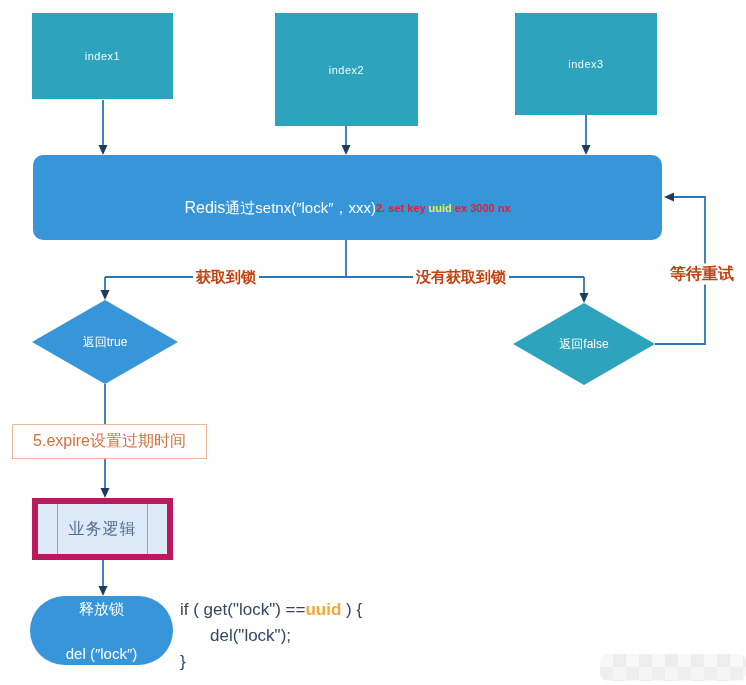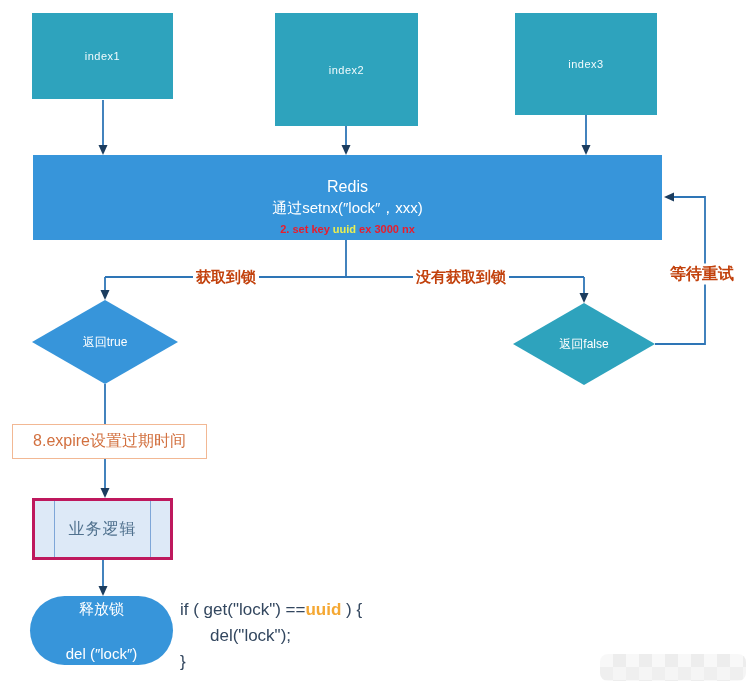--- a/index.html
+++ b/index.html
@@ -1,28 +1,28 @@
 <!DOCTYPE html>
 <html><head>
 <meta charset="utf-8">
 <style>
   html,body{margin:0;padding:0;background:#ffffff;}
   body{font-family:"Liberation Sans","DejaVu Sans",sans-serif;}
   .canvas{position:relative;width:746px;height:685px;background:#ffffff;overflow:hidden;}
   .canvas svg.wires{position:absolute;left:0;top:0;z-index:1;}
   .node{position:absolute;z-index:2;display:flex;align-items:center;justify-content:center;text-align:center;box-sizing:border-box;}
   .teal-box{background:#2ea3bd;color:#f2fbfd;font-size:11px;letter-spacing:.5px;}
-  .redis-box{background:#3795da;color:#ffffff;flex-direction:column;line-height:21px;font-size:15px;padding-top:20px;}
+  .redis-box{background:#3795da;color:#ffffff;line-height:21px;font-size:15px;padding-top:20px;border-radius:10px;}
   .redis-cmd{font-weight:bold;font-size:11px;color:#ea1c2c;margin-top:1px;}
   .redis-cmd .hl{color:#e9ef52;}
   .diamond-label{position:absolute;z-index:3;transform:translate(-50%,-50%);color:#ffffff;font-size:12px;white-space:nowrap;}
   .edge-label{position:absolute;z-index:3;transform:translate(-50%,-50%);background:#ffffff;color:#c2410c;font-size:15px;font-weight:700;padding:0 3px;white-space:nowrap;}
   .retry-label{font-size:16px;text-align:center;}
   .expire-box{background:#ffffff;border:1px solid #f2b894;color:#d2703f;font-size:16px;}
-  .business-box{background:#dde9f7;border:3px solid #be185d;color:#50718e;font-size:16px;letter-spacing:1px;}
+  .business-box{background:#dde9f7;border:6px solid #be185d;color:#50718e;font-size:16px;letter-spacing:1px;}
   .business-bars{position:absolute;left:19px;right:19px;top:0;bottom:0;border-left:1px solid #7ea6d8;border-right:1px solid #7ea6d8;}
   .stadium{background:#3795da;border-radius:35px;color:#ffffff;flex-direction:column;font-size:15px;line-height:21px;}
   .code{position:absolute;z-index:2;color:#33475f;font-size:17px;line-height:26px;white-space:pre;}
   .code .hl{color:#f5a833;font-weight:bold;}
   .code .indent{padding-left:30px;display:block;}
   .watermark{position:absolute;z-index:2;left:600px;top:654px;width:146px;height:27px;border-radius:8px;
     background:conic-gradient(#ededed 90deg,#f5f5f5 0 180deg,#efefef 0 270deg,#f8f8f8 0);
     background-size:26px 26px;}
 </style>
 </head>
@@ -69,21 +69,21 @@
   </div>
 
   <div class="edge-label" style="left:226px;top:277px;">获取到锁</div>
   <div class="edge-label" style="left:461px;top:277px;">没有获取到锁</div>
   <div class="edge-label retry-label" style="left:702px;top:274px;">等待重试</div>
 
   <div class="diamond-label" style="left:105px;top:342px;">返回true</div>
   <div class="diamond-label" style="left:584px;top:344px;">返回false</div>
 
   <div class="node expire-box" style="left:12px;top:424px;width:195px;height:35px;">
-    <span>8.expire设置过期时间</span>
+    <span>5.expire设置过期时间</span>
   </div>
 
   <div class="node business-box" style="left:32px;top:498px;width:141px;height:62px;">
     <div class="business-bars"></div>
     <span style="position:relative;">业务逻辑</span>
   </div>
 
   <div class="node stadium" style="left:30px;top:596px;width:143px;height:69px;gap:24px;">
     <div>释放锁</div>
     <div>del (″lock″)</div>

